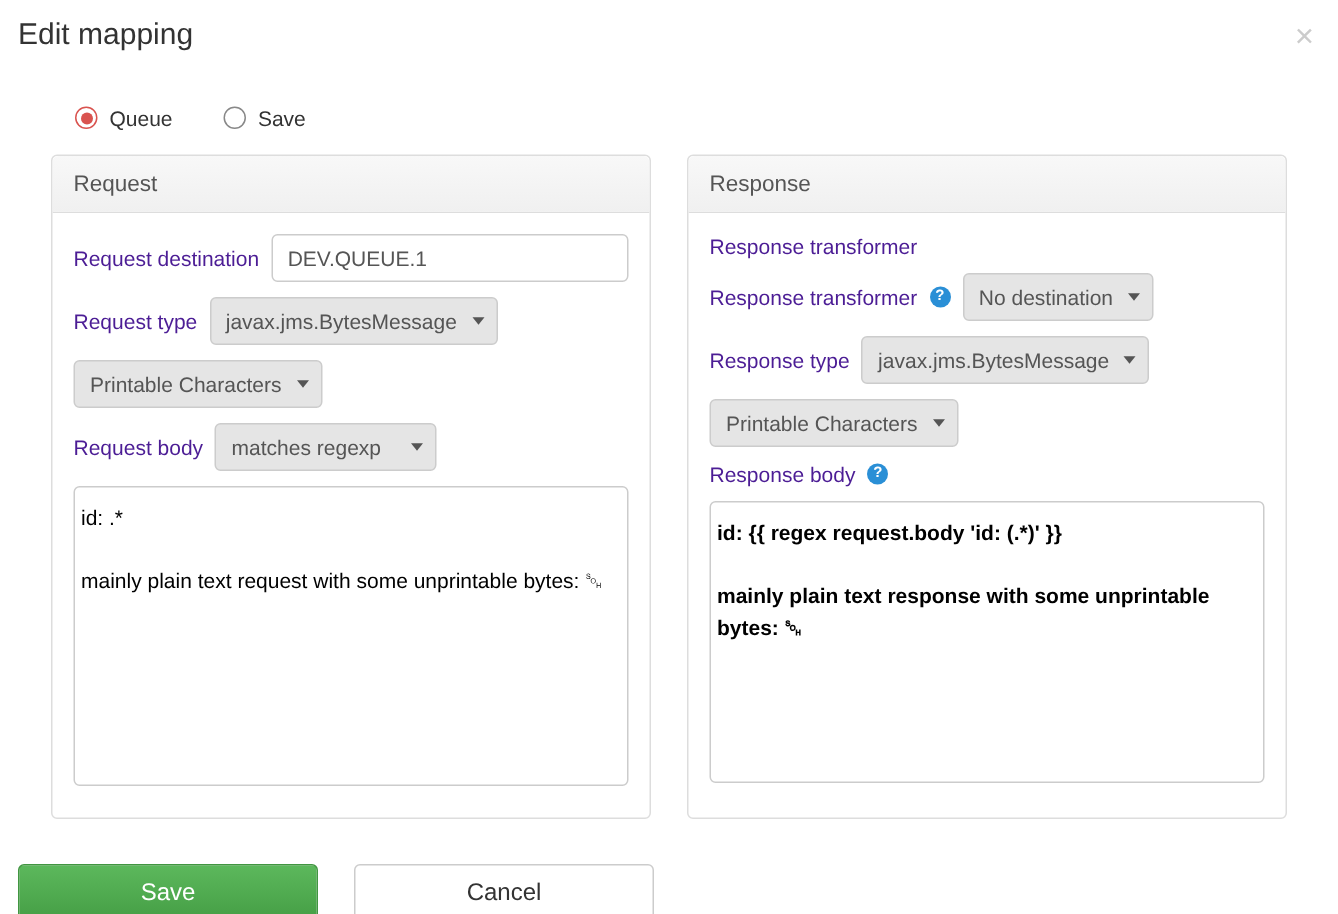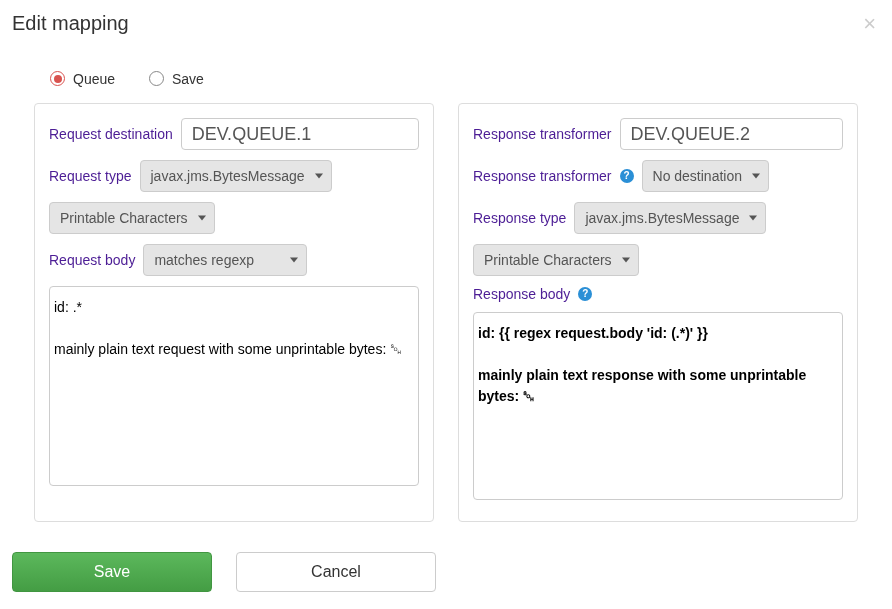--- a/index.html
+++ b/index.html
@@ -91,21 +91,21 @@
       color: #4c1d95;
       font-size: 14px;
     }
     .text-input {
       flex: 1;
       min-width: 0;
       height: 32px;
       border: 1px solid #ccc;
       border-radius: 4px;
       padding: 0 10px;
-      font-size: 18px;
+      font-size: 14px;
       color: #555;
       background: #fff;
     }
     .select {
       height: 32px;
       border: 1px solid #ccc;
       border-radius: 4px;
       padding: 0 26px 0 10px;
       font-size: 14px;
       color: #555;
@@ -118,21 +118,21 @@
     .select .caret {
       position: absolute;
       right: 8px;
       top: 50%;
       transform: translateY(-50%);
       width: 0; height: 0;
       border-left: 4px solid transparent;
       border-right: 4px solid transparent;
       border-top: 5px solid #555;
     }
-    .select-wide { width: 164px; }
+    .select-wide { width: 148px; }
     .help-icon {
       display: inline-flex;
       align-items: center;
       justify-content: center;
       width: 14px; height: 14px;
       border-radius: 50%;
       background: #2a8fd6;
       color: #fff;
       font-size: 10px;
       font-weight: 700;
@@ -196,20 +196,21 @@
   </label>
   <label class="radio-item">
     <span class="radio"></span>
     <span class="radio-label">Save</span>
   </label>
 </div>
 
 <div class="panels">
 
   <div class="panel">
+    <div class="panel-heading">Request</div>
     <div class="panel-body">
       <div class="form-row">
         <span class="form-label">Request destination</span>
         <input class="text-input" type="text" value="DEV.QUEUE.1" style="">
       </div>
       <div class="form-row">
         <span class="form-label">Request type</span>
         <div class="select">
           <span>javax.jms.BytesMessage</span>
           <span class="caret"></span>
@@ -228,24 +229,24 @@
           <span class="caret"></span>
         </div>
       </div>
       <textarea class="textarea" style="">id: .*
 
 mainly plain text request with some unprintable bytes: ␁</textarea>
     </div>
   </div>
 
   <div class="panel">
+    <div class="panel-heading">Response</div>
     <div class="panel-body">
       <div class="form-row">
         <span class="form-label">Response transformer</span>
-        <input class="text-input" type="text" value="DEV.QUEUE.2" style="">
       </div>
       <div class="form-row">
         <span class="form-label">Response transformer</span>
         <span class="help-icon">?</span>
         <div class="select">
           <span>No destination</span>
           <span class="caret"></span>
         </div>
       </div>
       <div class="form-row">

